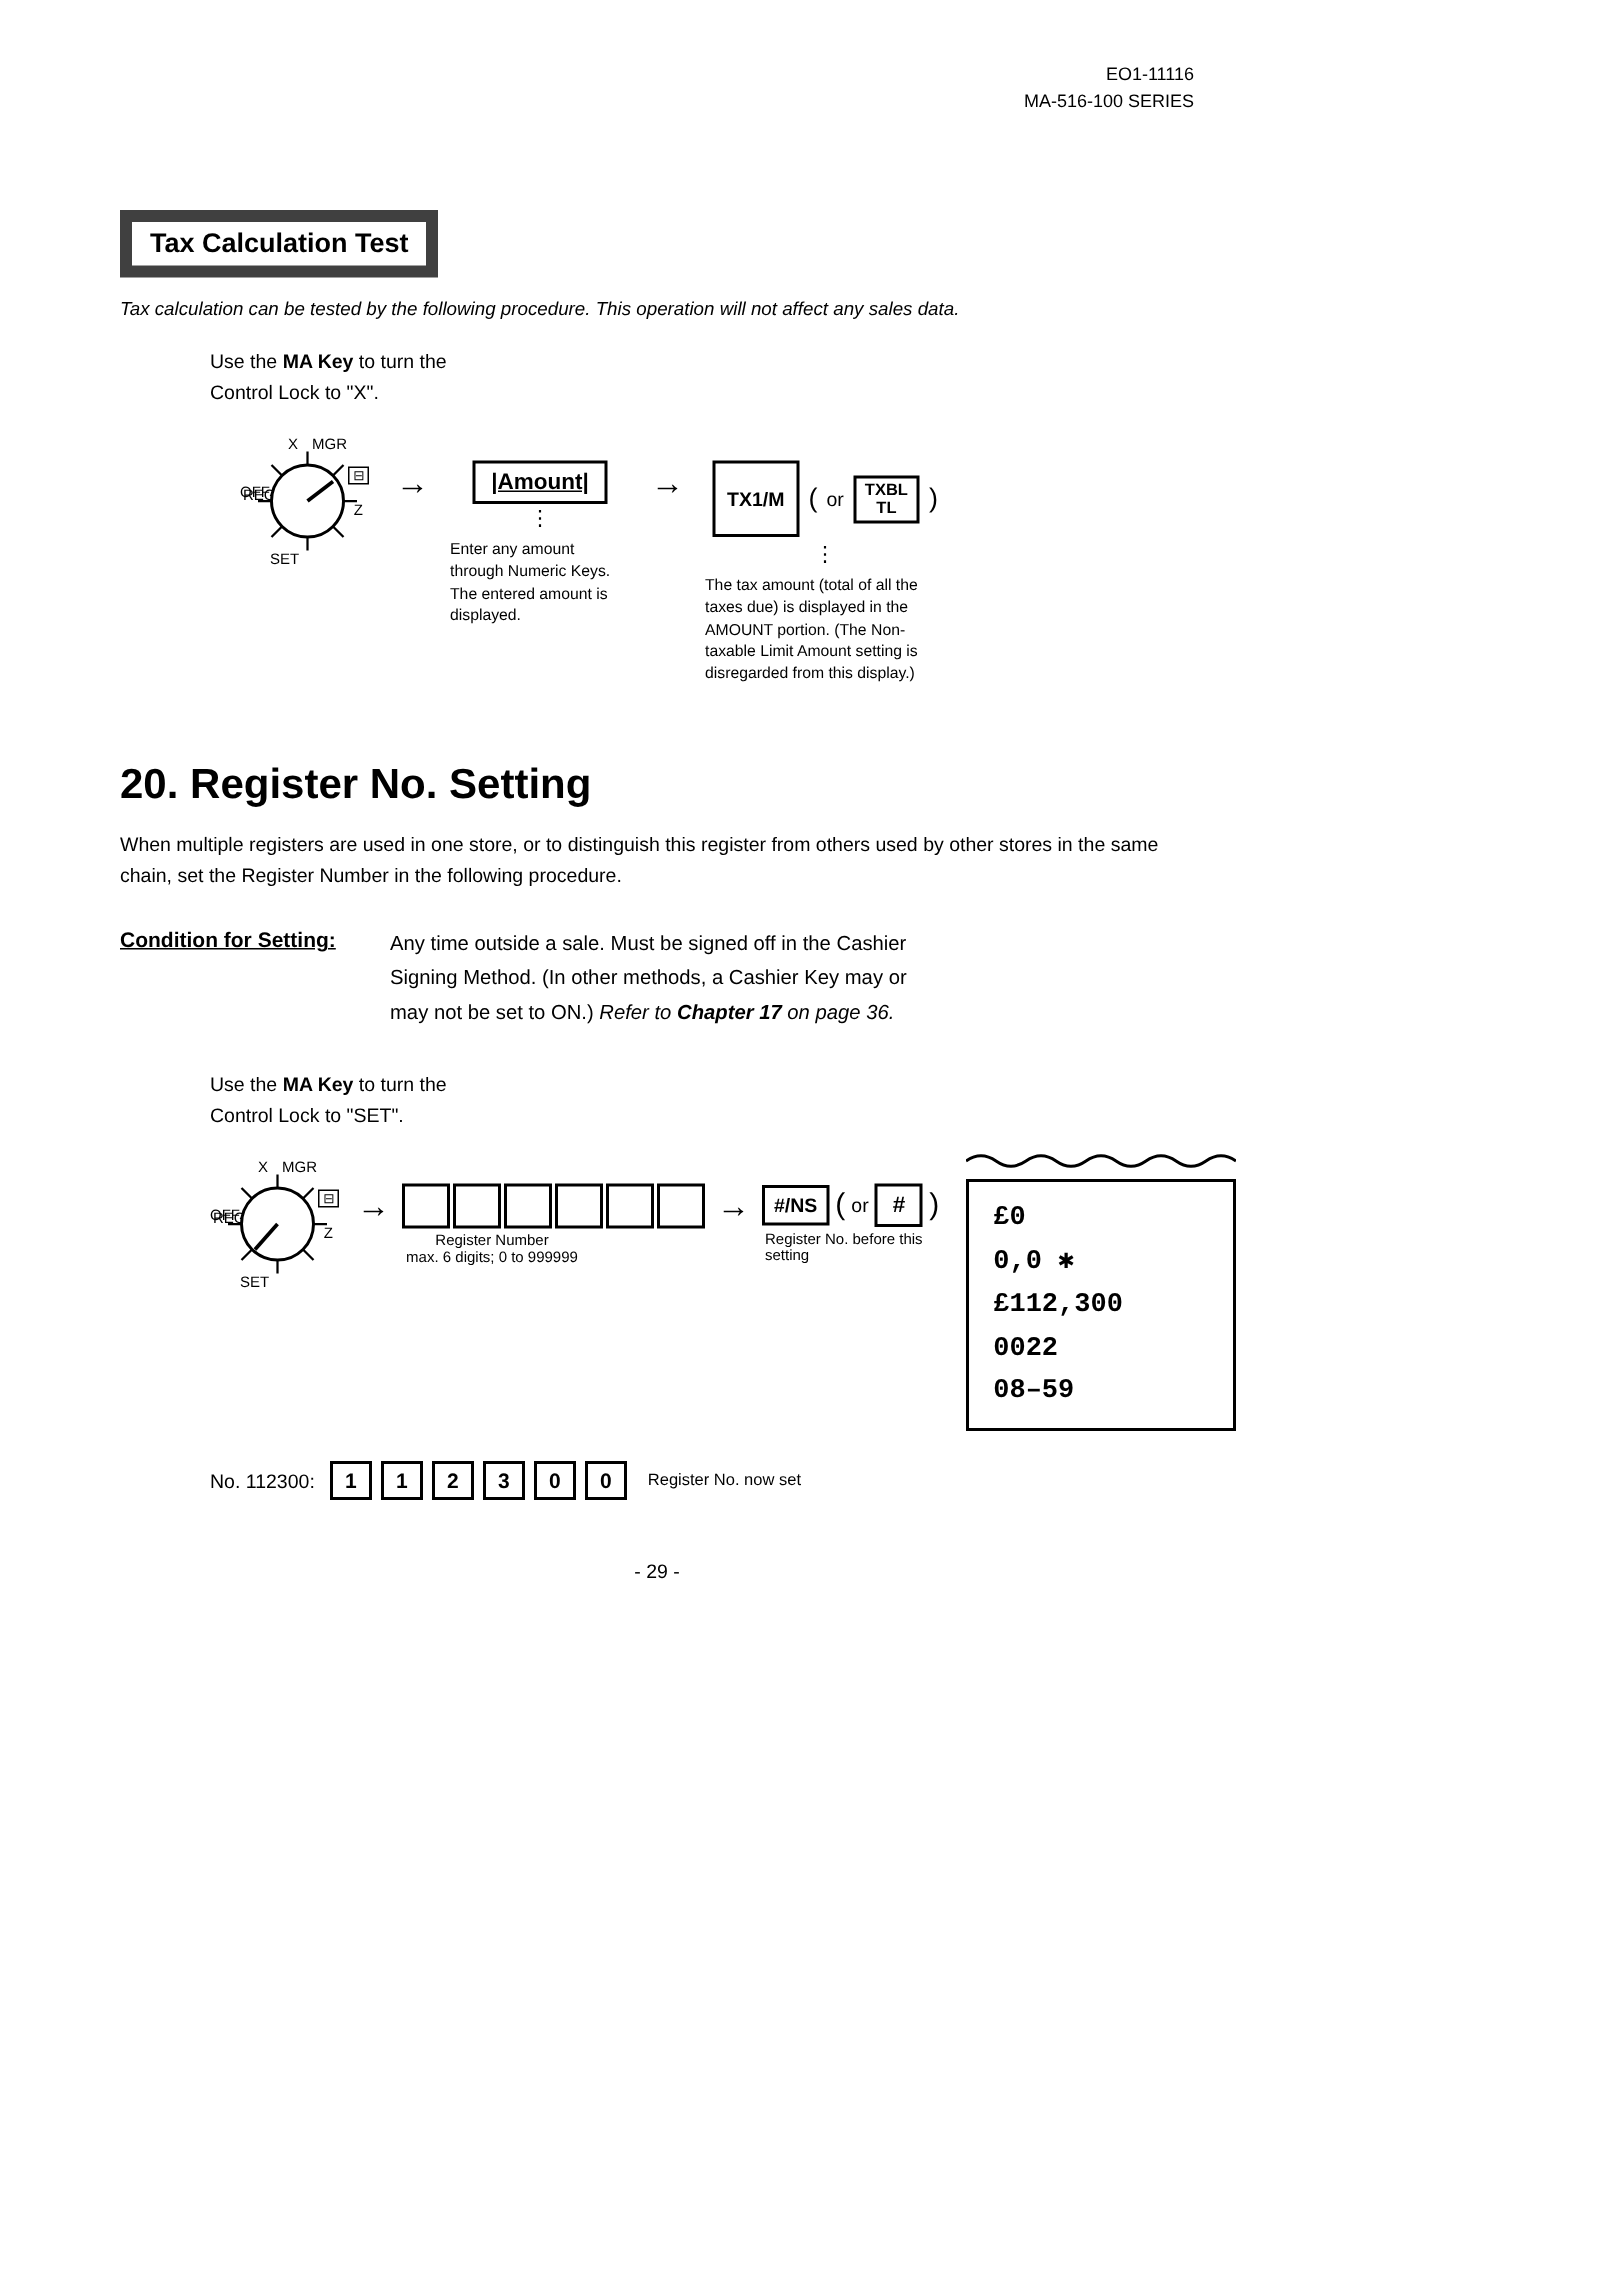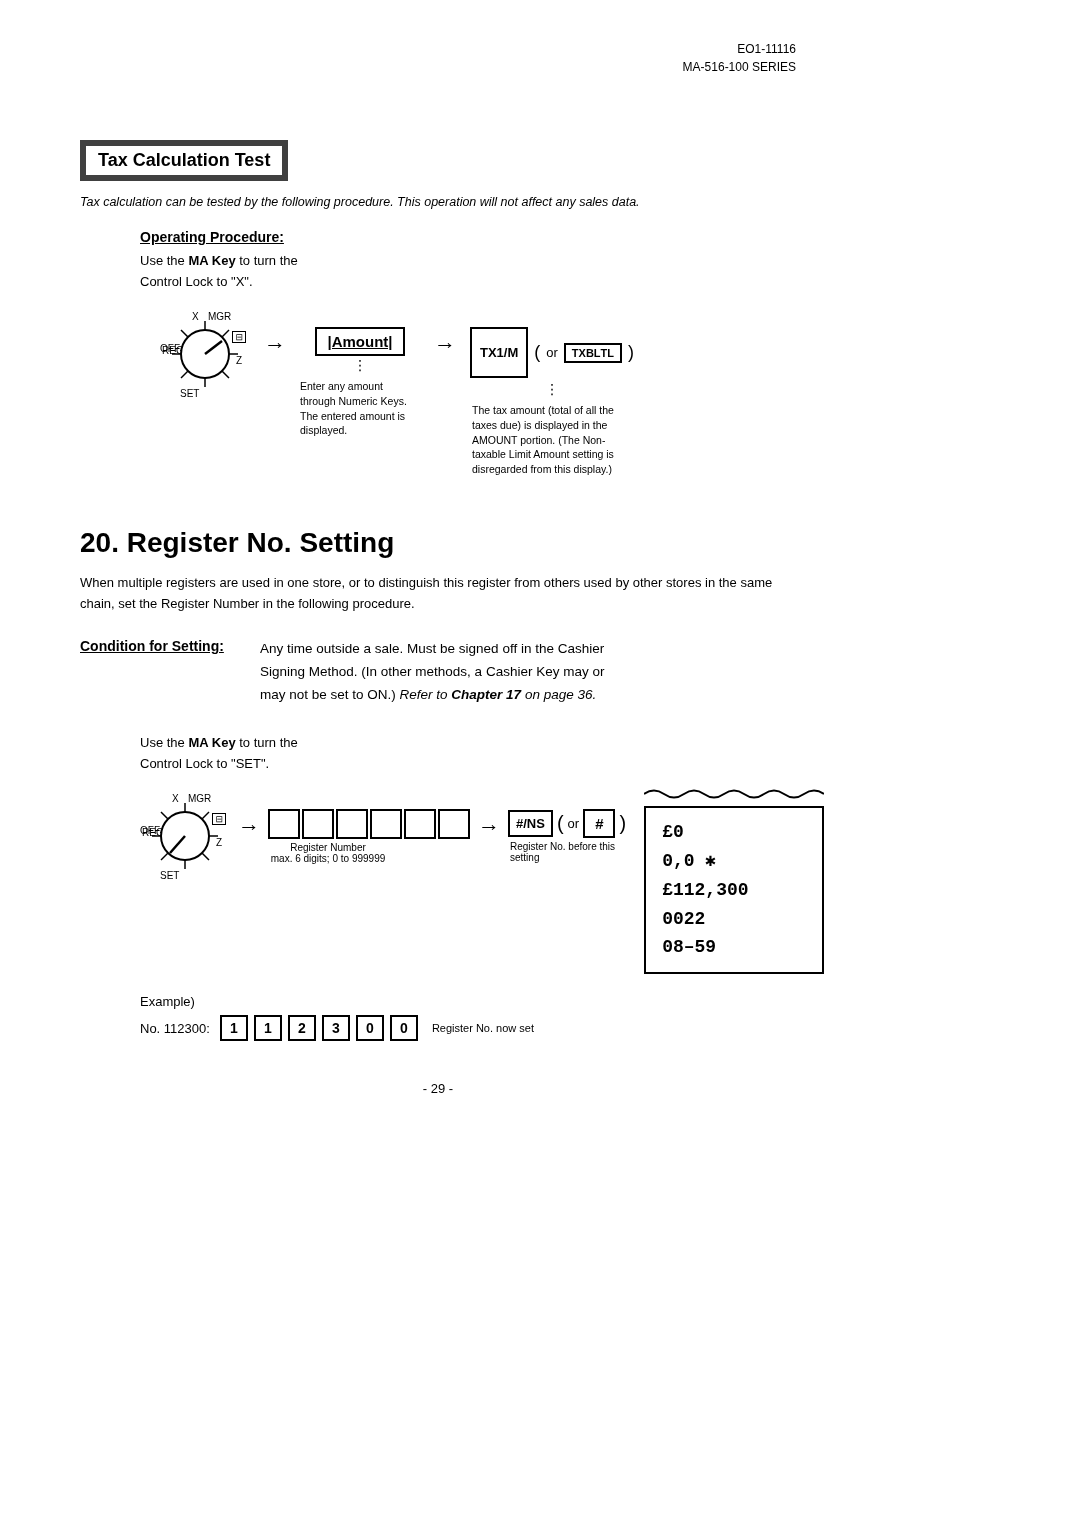--- a/index.html
+++ b/index.html
@@ -21,21 +21,21 @@
     .header-ref {
       position: absolute;
       top: 40px;
       right: 80px;
       text-align: right;
       font-size: 12px;
       line-height: 1.5;
     }
     .section-title-box {
       display: inline-block;
-      border: 6px solid #404040;
+      border: 8px solid #404040;
       padding: 4px 12px;
       font-size: 18px;
       font-weight: bold;
       margin-top: 80px;
       margin-bottom: 14px;
     }
     .italic-note {
       font-style: italic;
       font-size: 12.5px;
       margin-bottom: 20px;
@@ -101,21 +101,21 @@
       display: inline-block;
       min-width: 44px;
       text-align: center;
     }
     .key-button-small {
       border: 2px solid #000;
       padding: 2px 6px;
       font-size: 11px;
       font-weight: bold;
       display: inline-flex;
-      flex-direction: row;
+      flex-direction: column;
       align-items: center;
       min-width: 36px;
     }
     .note-small {
       font-size: 10.5px;
       max-width: 120px;
       line-height: 1.4;
       margin-top: 4px;
     }
     .dots-vertical {
@@ -229,21 +229,20 @@
   <div class="header-ref">
     <div>EO1-11116</div>
     <div>MA-516-100 SERIES</div>
   </div>
 
   <div>
     <div class="section-title-box">Tax Calculation Test</div>
     <p class="italic-note">Tax calculation can be tested by the following procedure. This operation will not affect any sales data.</p>
 
     <div style="margin-left:60px;">
-      <div class="subsection-title">Operating Procedure:</div>
       <p class="procedure-text">
         <span>Use the </span><span class="bold-inline">MA Key</span><span> to turn the</span>
       </p>
       <p class="procedure-text">Control Lock to "X".</p>
 
       <div class="diagram-area">
 
         <div class="key-lock">
           <div class="key-lock-labels">
             <span class="label-x">X</span>
@@ -381,23 +380,20 @@
             <span class="receipt-line">£0</span>
             <span class="receipt-line">0,0 ✱</span>
             <span class="receipt-line">£112,300</span>
             <span class="receipt-line">0022</span>
             <span class="receipt-line">08–59</span>
           </div>
         </div>
       </div>
 
       <div style="margin-top:20px;">
-        <div class="example-row">
-          <span>Example)</span>
-        </div>
         <div class="example-row" style="margin-top:6px;">
           <span style="margin-right:4px;">No. 112300:</span>
           <div class="num-key">1</div>
           <div class="num-key">1</div>
           <div class="num-key">2</div>
           <div class="num-key">3</div>
           <div class="num-key">0</div>
           <div class="num-key">0</div>
           <span style="margin-left:8px;font-size:11px;">Register No. now set</span>
         </div>

